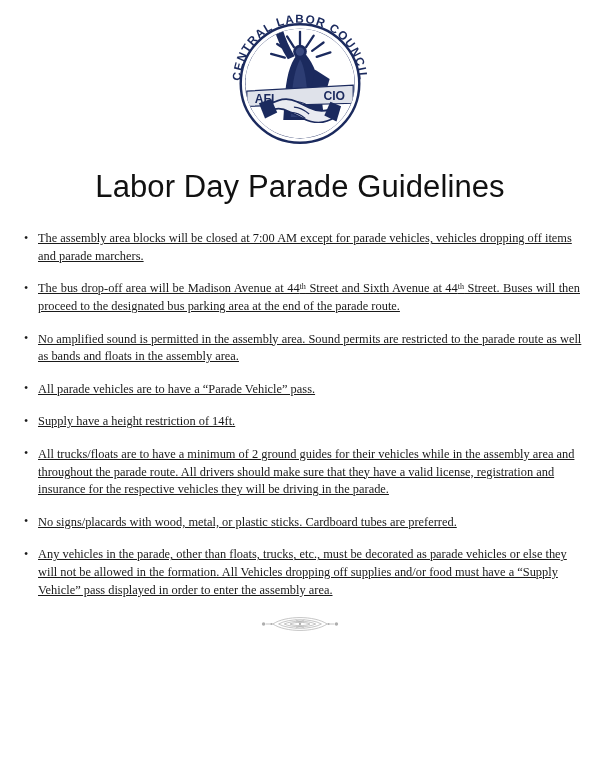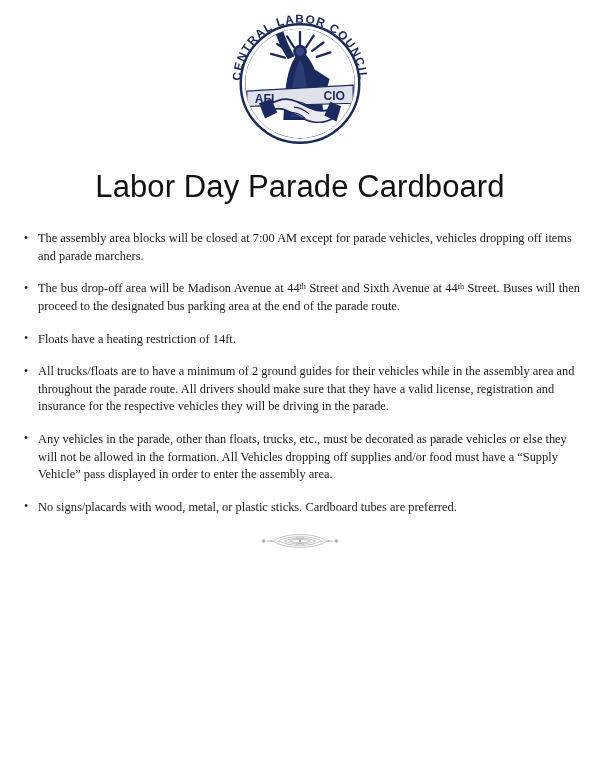--- a/index.html
+++ b/index.html
@@ -45,20 +45,21 @@
     letter-spacing: 0.1px;
     color: #111111;
     line-height: 1.1;
   }
 
   
   .guidelines {
     list-style: none;
     margin: 26px 0 0 0;
     padding: 0 14px 0 24px;
+    text-decoration: underline;
   }
   .guideline-item {
     position: relative;
     padding-left: 14px;
     margin-bottom: 15px;
     font-size: 12.4px;
     line-height: 1.42;
     text-align: left;
     color: #1a1a1a;
   }
@@ -154,29 +155,31 @@
           <path d="M96 126 C104 126 110 130 116 135" fill="none" stroke="#1b2a5e" stroke-width="1.6"></path>
           <path d="M92 133 C100 133 106 137 112 142" fill="none" stroke="#1b2a5e" stroke-width="1.6"></path>
           <path d="M88 140 C95 140 101 143 107 148" fill="none" stroke="#1b2a5e" stroke-width="1.6"></path>
           <path d="M46 128 L62 122 L70 140 L54 148 Z" fill="#1b2a5e"></path>
           <path d="M154 132 L140 126 L132 144 L148 152 Z" fill="#1b2a5e"></path>
         </g>
       </g>
     </svg>
   </div>
 
-  <h1 class="title">Labor Day Parade Cardboard</h1>
+  <h1 class="title">Labor Day Parade Guidelines</h1>
 
   <ul class="guidelines">
     <li class="guideline-item">The assembly area blocks will be closed at 7:00 AM except for parade vehicles, vehicles dropping off items and parade marchers.</li>
     <li class="guideline-item justify">The bus drop-off area will be Madison Avenue at 44<sup>th</sup> Street and Sixth Avenue at 44<sup>th</sup> Street. Buses will then proceed to the designated bus parking area at the end of the parade route.</li>
-    <li class="guideline-item">Floats have a heating restriction of 14ft.</li>
+    <li class="guideline-item">No amplified sound is permitted in the assembly area. Sound permits are restricted to the parade route as well as bands and floats in the assembly area.</li>
+    <li class="guideline-item">All parade vehicles are to have a “Parade Vehicle” pass.</li>
+    <li class="guideline-item">Supply have a height restriction of 14ft.</li>
     <li class="guideline-item">All trucks/floats are to have a minimum of 2 ground guides for their vehicles while in the assembly area and throughout the parade route. All drivers should make sure that they have a valid license, registration and insurance for the respective vehicles they will be driving in the parade.</li>
+    <li class="guideline-item">No signs/placards with wood, metal, or plastic sticks. Cardboard tubes are preferred.</li>
     <li class="guideline-item">Any vehicles in the parade, other than floats, trucks, etc., must be decorated as parade vehicles or else they will not be allowed in the formation. All Vehicles dropping off supplies and/or food must have a “Supply Vehicle” pass displayed in order to enter the assembly area.</li>
-    <li class="guideline-item">No signs/placards with wood, metal, or plastic sticks. Cardboard tubes are preferred.</li>
   </ul>
 
   <div class="ornament-wrap">
     <svg class="ornament" viewBox="0 0 120 28" aria-hidden="true">
       <g fill="none" stroke="#7d7d7d" stroke-width="1">
         <path d="M22 14 C40 2 80 2 98 14 C80 26 40 26 22 14 Z"></path>
         <path d="M30 14 C44 6 76 6 90 14 C76 22 44 22 30 14 Z"></path>
         <path d="M38 14 C48 9 72 9 82 14 C72 19 48 19 38 14 Z"></path>
         <path d="M46 14 C53 11 67 11 74 14 C67 17 53 17 46 14 Z"></path>
         <path d="M54 8 C58 11 62 11 66 8"></path>

